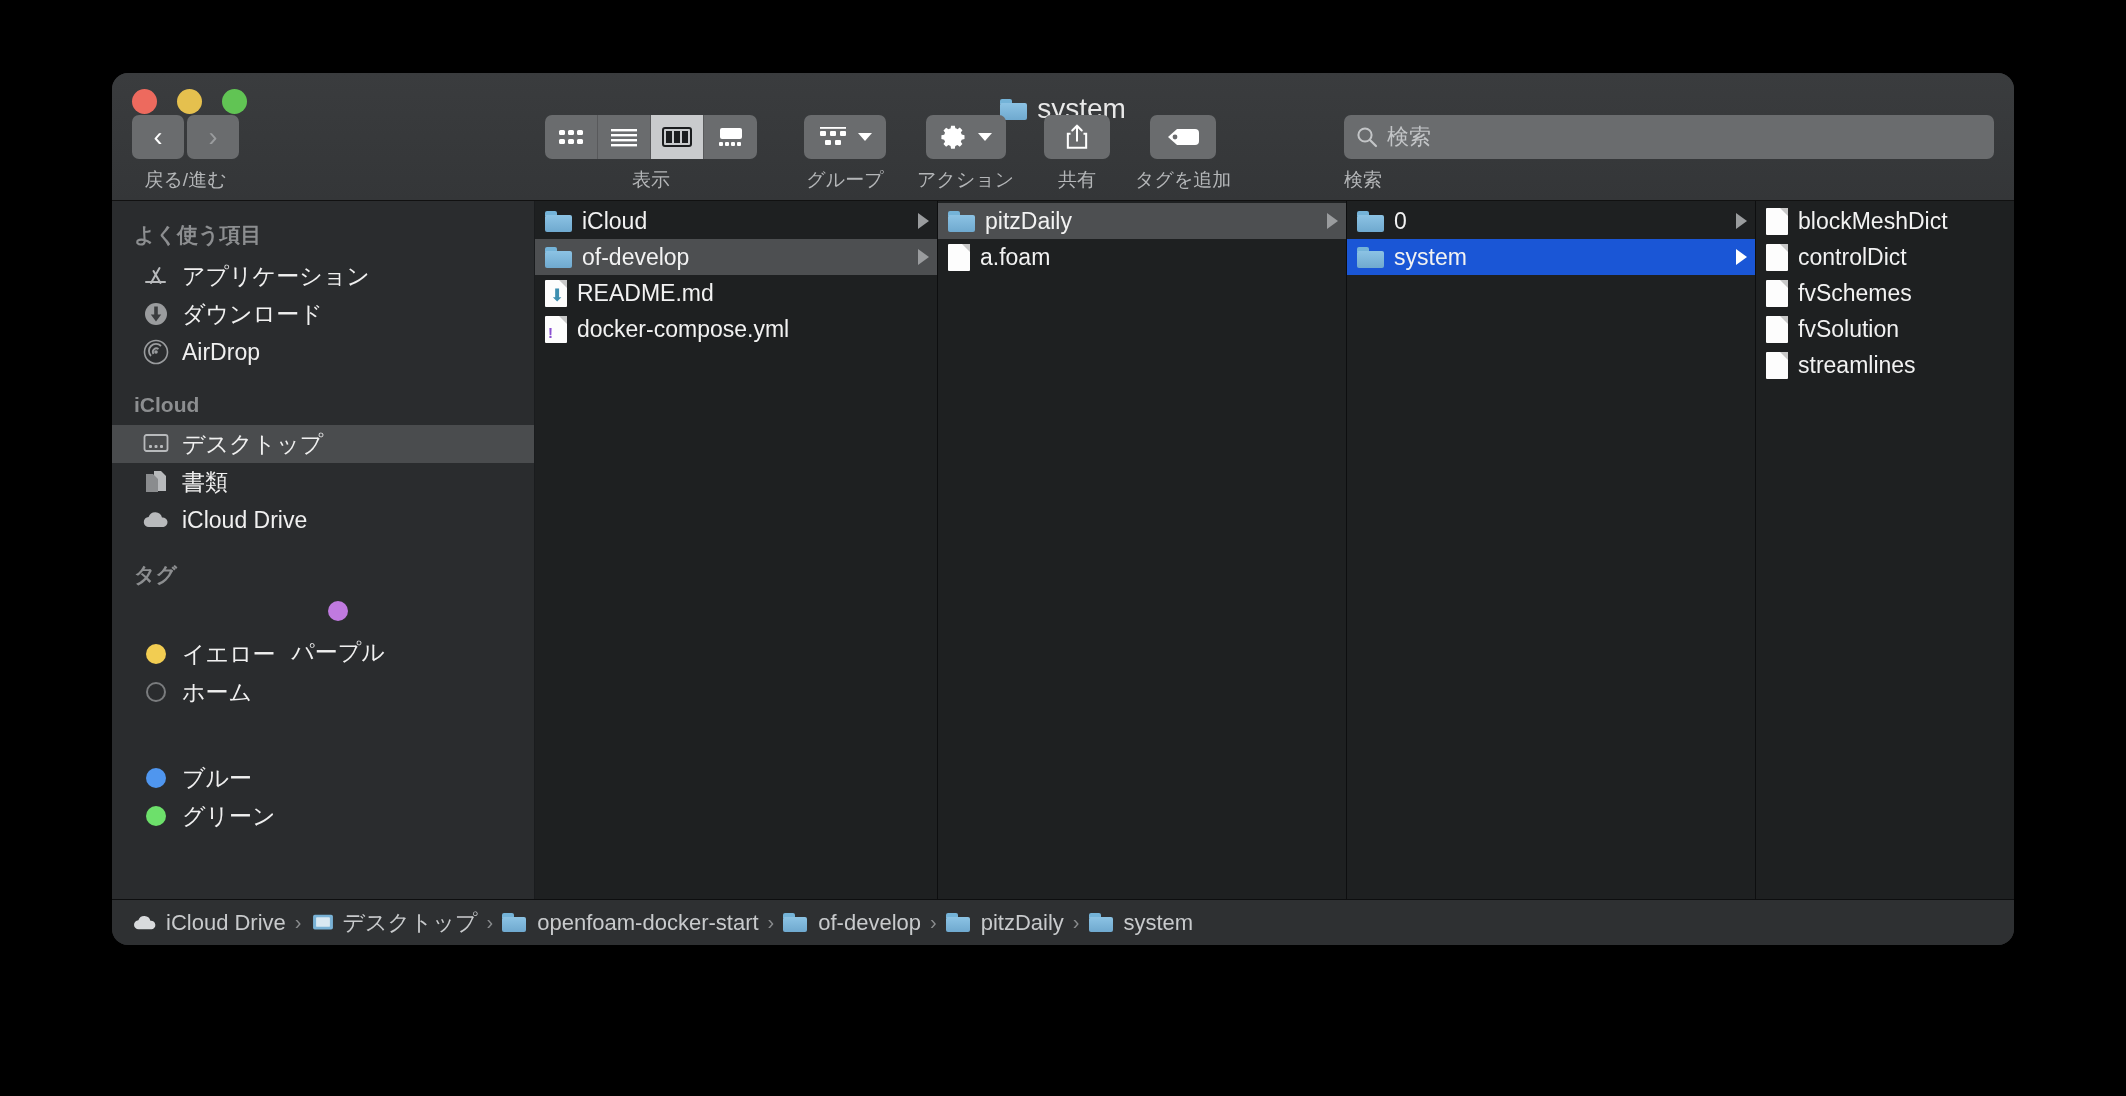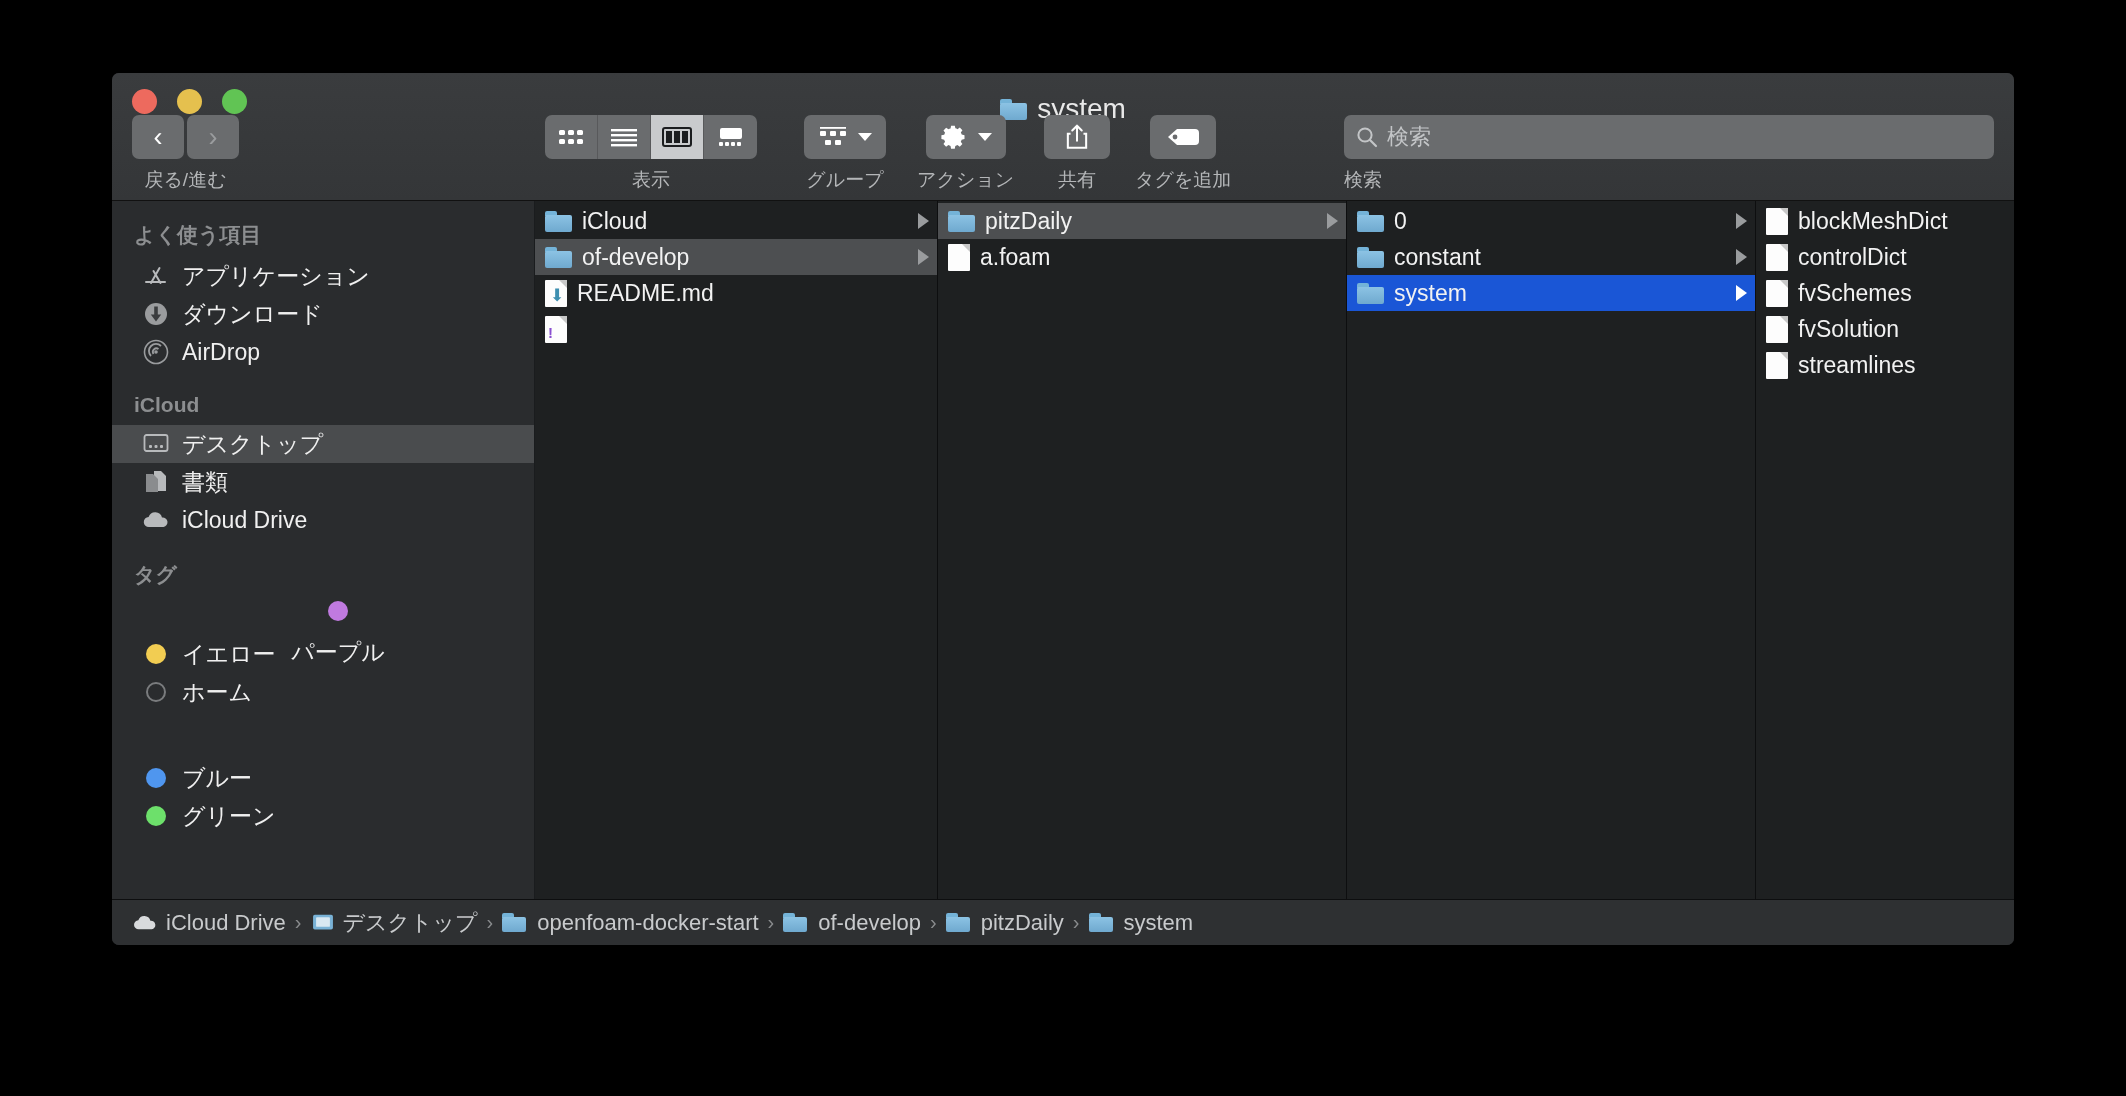--- a/index.html
+++ b/index.html
@@ -9,21 +9,21 @@
     font-family: "Liberation Sans", "DejaVu Sans", sans-serif;
     overflow: hidden;
   }
 
   
   #finder-window {
     position: absolute;
     left: 112px; top: 73px;
     width: 1902px; height: 872px;
     background: #2a2c2e;
-    border-radius: 7px;
+    border-radius: 16px;
     overflow: hidden;
     display: flex;
     flex-direction: column;
   }
 
   
   .toolbar {
     height: 128px;
     background: linear-gradient(to bottom, #3a3c3e 0%, #343638 100%);
     position: relative;
@@ -554,20 +554,21 @@
         <div class="row">
           <span class="doc">
               <span class="dl-arrow">⬇</span>
             </span>
           <span class="row-name">README.md</span>
         </div>
         <div class="row">
           <span class="doc">
               <span class="badge" style="color:#8a4fd0">!</span>
             </span>
+          <span class="row-name">docker-compose.yml</span>
         </div>
       </div>
 
       <div class="col c2">
         <div class="row sel-gray">
           <span class="folder">
               <span class="tab"></span>
               <span class="bod"></span>
             </span>
           <span class="row-name">pitzDaily</span>
@@ -581,28 +582,20 @@
 
       <div class="col c3">
         <div class="row">
           <span class="folder">
               <span class="tab"></span>
               <span class="bod"></span>
             </span>
           <span class="row-name">0</span>
           <span class="disc"></span>
         </div>
-        <div class="row">
-          <span class="folder">
-              <span class="tab"></span>
-              <span class="bod"></span>
-            </span>
-          <span class="row-name">constant</span>
-          <span class="disc"></span>
-        </div>
         <div class="row sel-blue">
           <span class="folder">
               <span class="tab"></span>
               <span class="bod"></span>
             </span>
           <span class="row-name">system</span>
           <span class="disc"></span>
         </div>
       </div>
 

